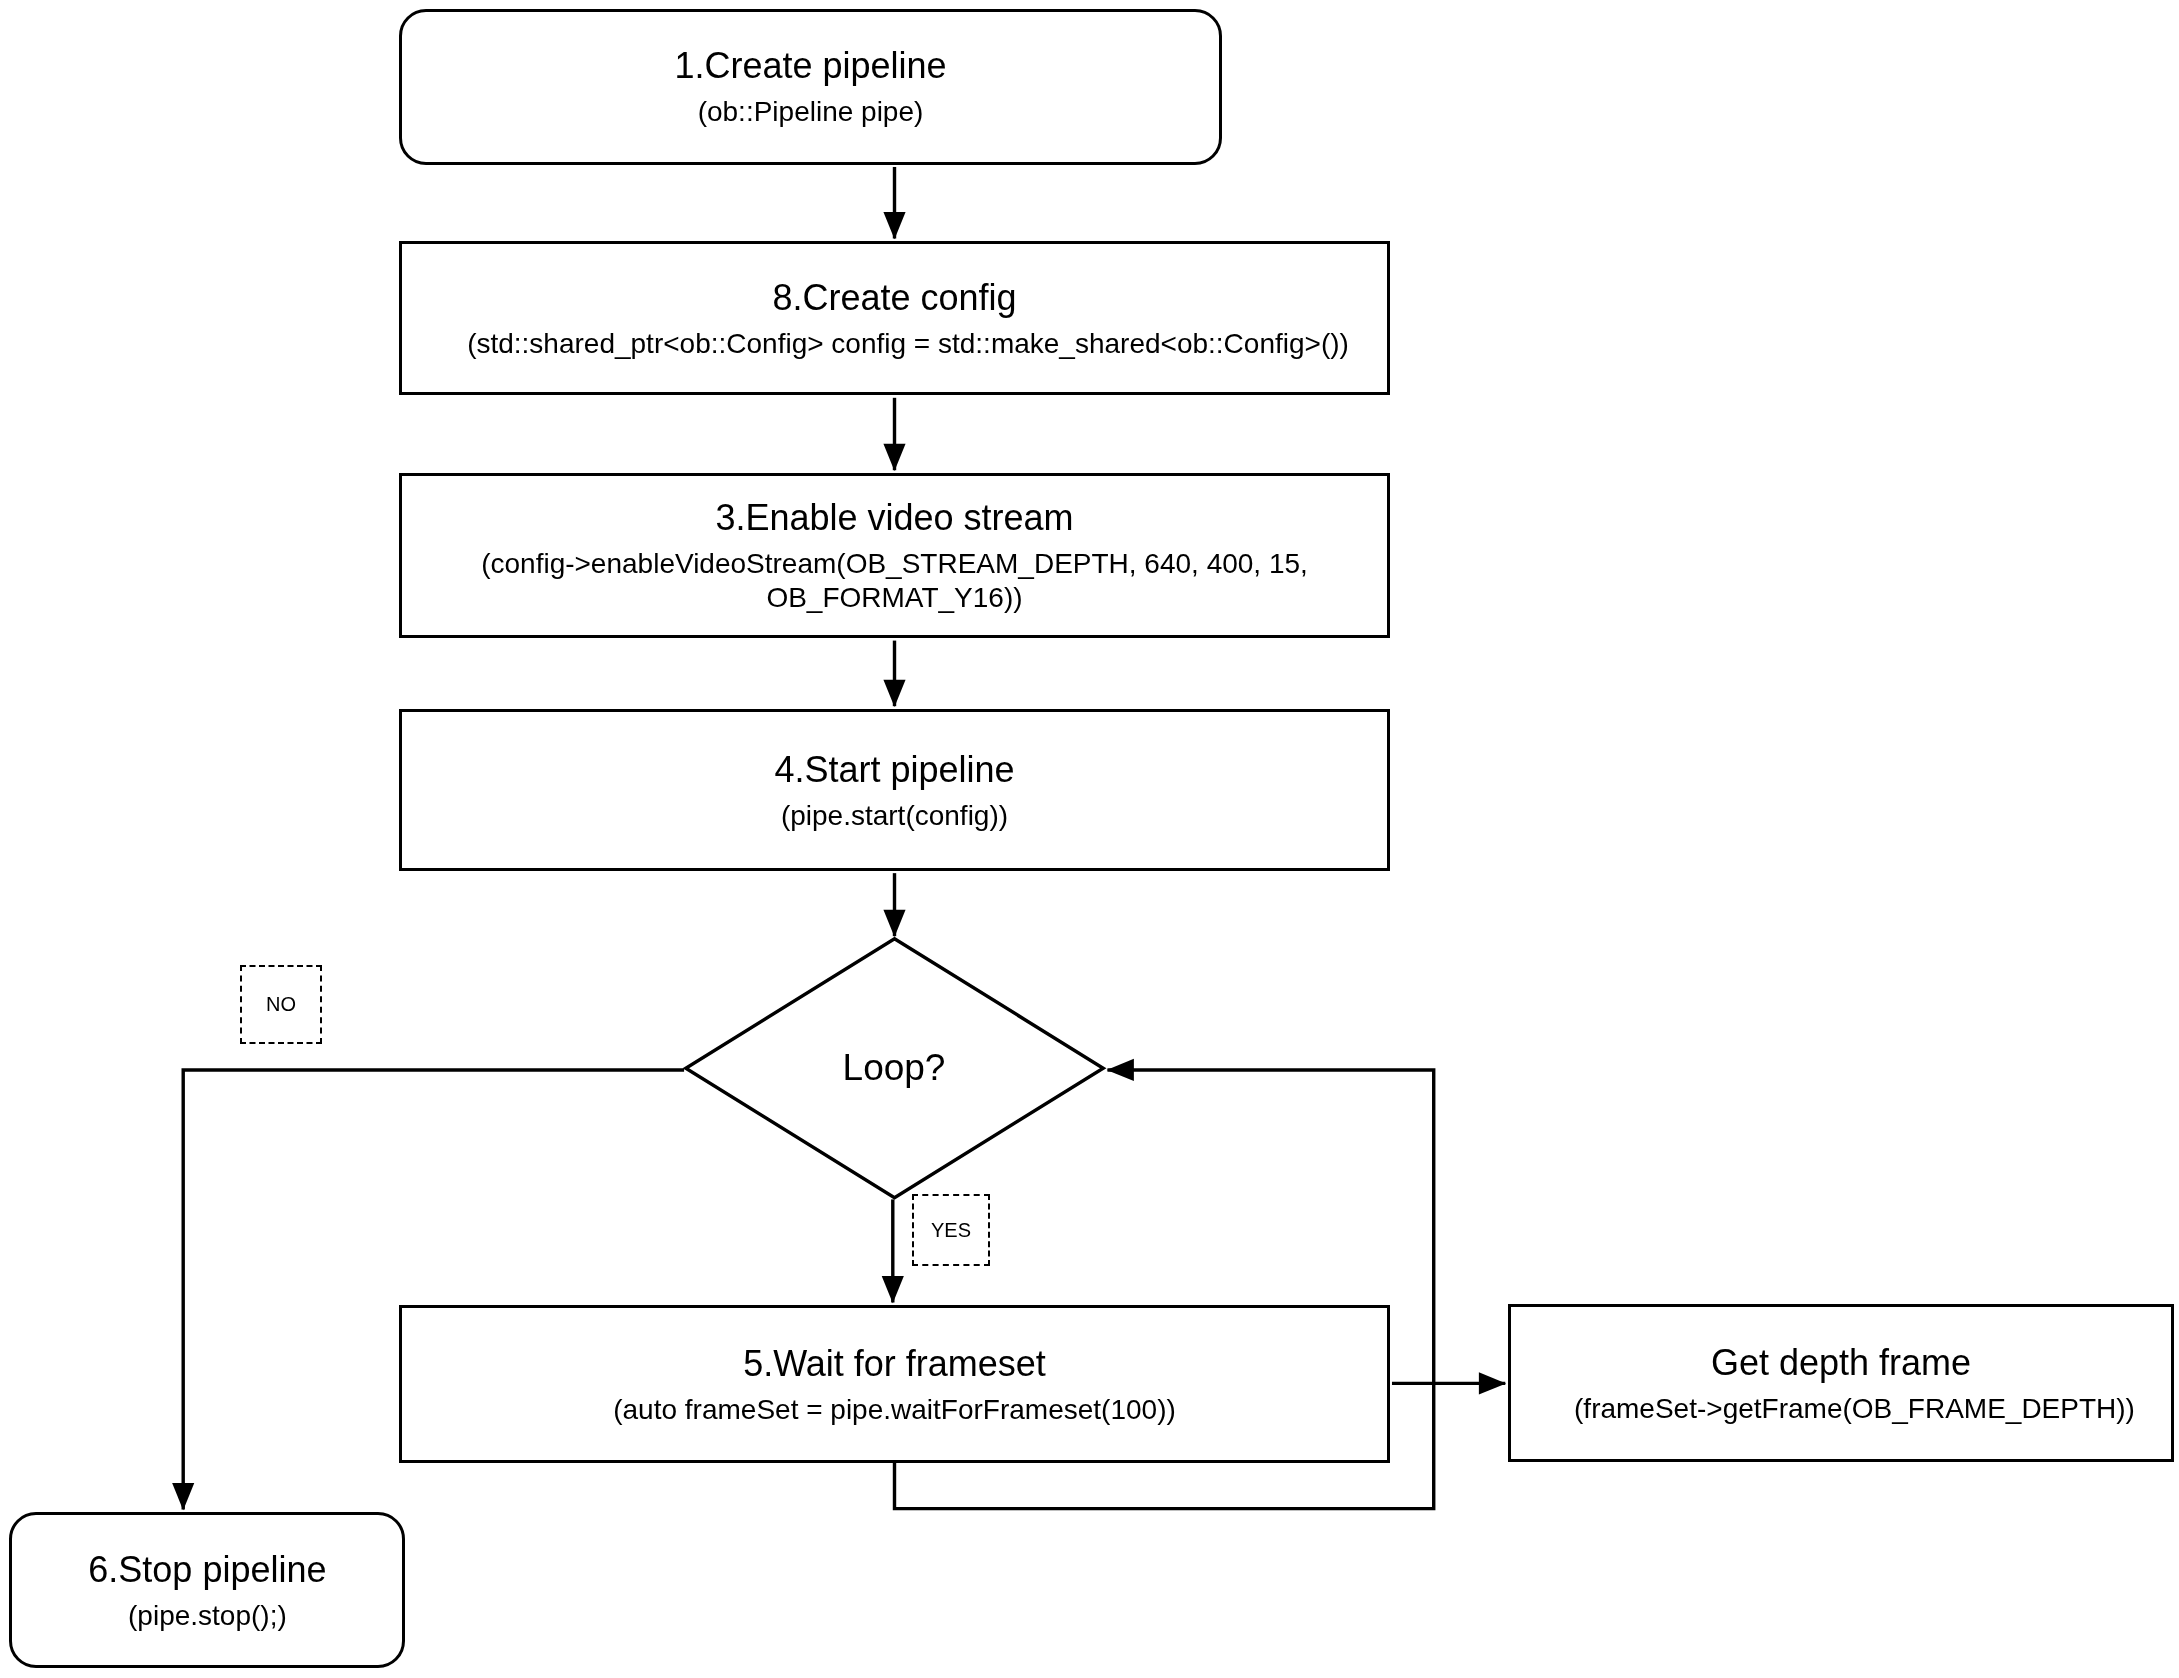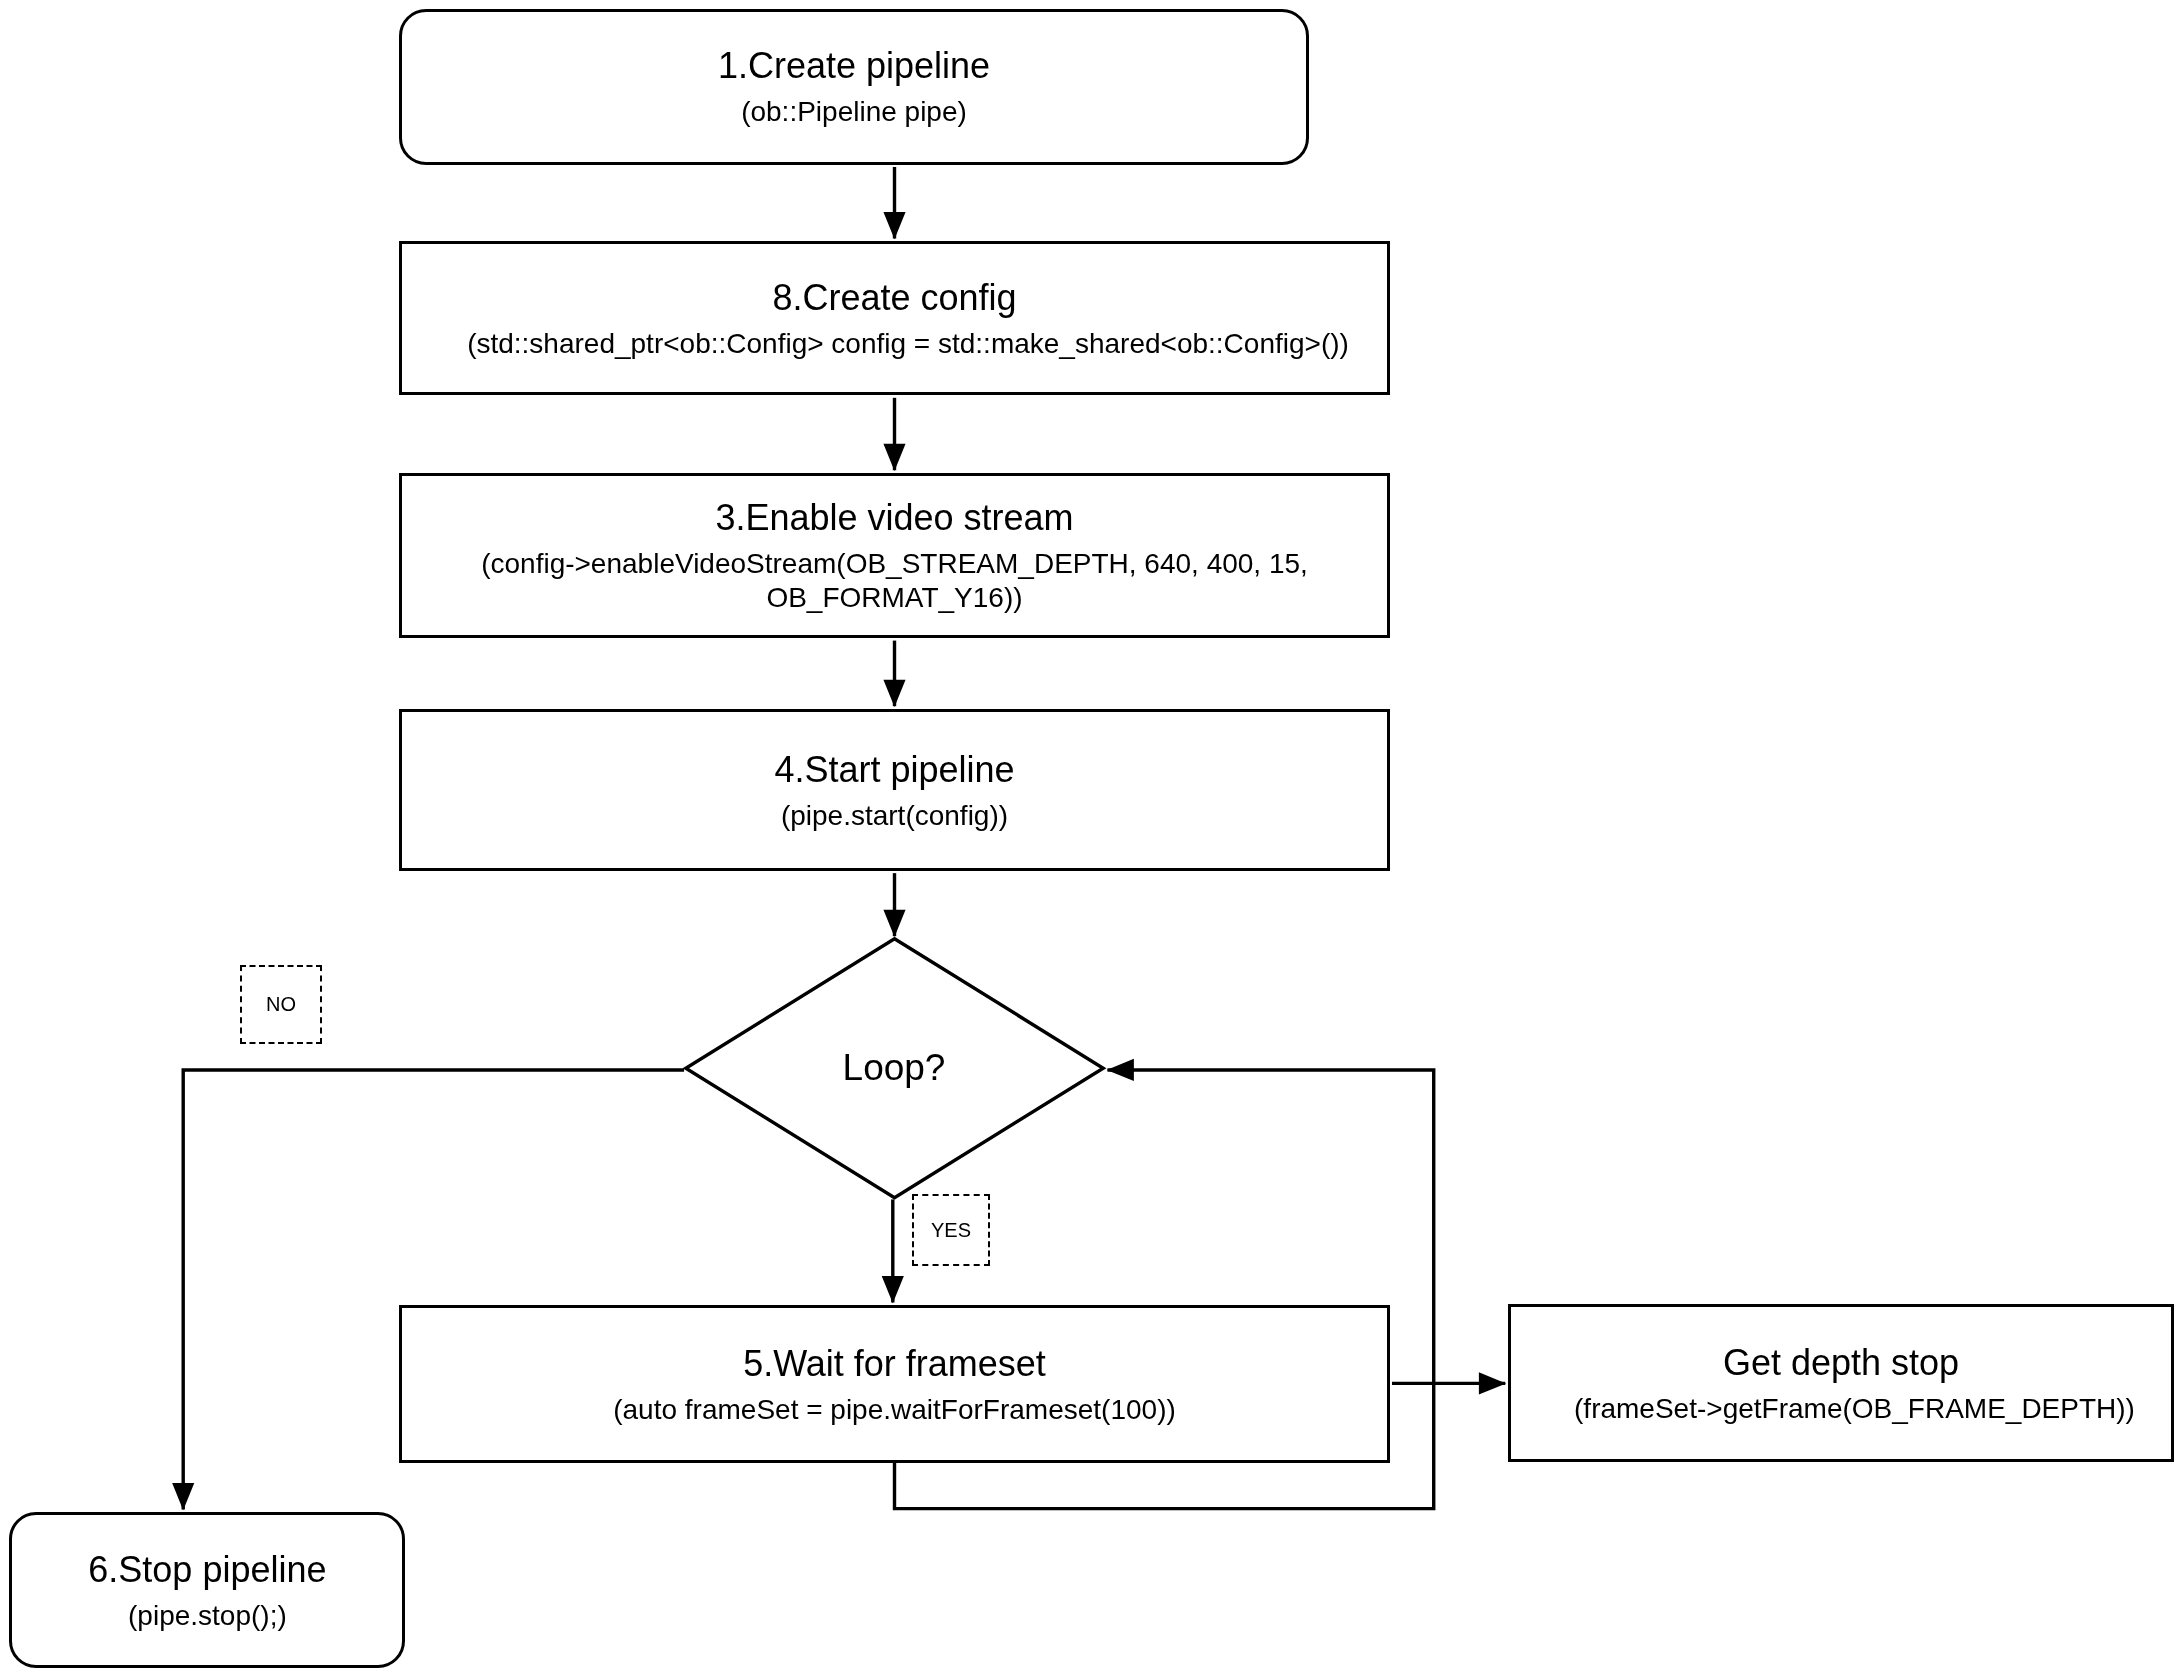--- a/index.html
+++ b/index.html
@@ -71,21 +71,21 @@
 
     <polyline points="803,1256 215,1256 215,1772" fill="none" stroke="#000000" stroke-width="4" marker-end="url(#arrow)"></polyline>
 
     <polyline points="1634,1624 1767,1624" fill="none" stroke="#000000" stroke-width="4" marker-end="url(#arrow)"></polyline>
 
     <polyline points="1050,1717 1050,1771 1683,1771 1683,1256 1300,1256" fill="none" stroke="#000000" stroke-width="4" marker-end="url(#arrow)"></polyline>
 
     <polygon points="1050,1102 1295,1254 1050,1406 805,1254" fill="#ffffff" stroke="#000000" stroke-width="4"></polygon>
   </svg>
 
-  <div class="node rounded" style="left:399px; top:8.5px; width:910px; height:156px;">
+  <div class="node rounded" style="left:399px; top:8.5px; width:823px; height:156px;">
     <div class="title">1.Create pipeline</div>
     <div class="code">(ob::Pipeline pipe)</div>
   </div>
 
   <div class="node" style="left:399px; top:241px; width:991px; height:154px;">
     <div class="title">8.Create config</div>
     <div class="code nowrap">(std::shared_ptr&lt;ob::Config&gt; config = std::make_shared&lt;ob::Config&gt;())</div>
   </div>
 
   <div class="node" style="left:399px; top:473px; width:991px; height:165px;">
@@ -107,21 +107,21 @@
   <div class="edge-label" style="left:912px; top:1194px; width:78px; height:72px;">
     <span>YES</span>
   </div>
 
   <div class="node" style="left:399px; top:1305px; width:991px; height:158px;">
     <div class="title">5.Wait for frameset</div>
     <div class="code">(auto frameSet = pipe.waitForFrameset(100))</div>
   </div>
 
   <div class="node" style="left:1508px; top:1304px; width:666px; height:158px;">
-    <div class="title">Get depth stop</div>
+    <div class="title">Get depth frame</div>
     <div class="code nowrap">(frameSet-&gt;getFrame(OB_FRAME_DEPTH))</div>
   </div>
 
   <div class="node rounded" style="left:9.4px; top:1512px; width:396px; height:156px;">
     <div class="title">6.Stop pipeline</div>
     <div class="code">(pipe.stop();)</div>
   </div>
 
 </div>
 

